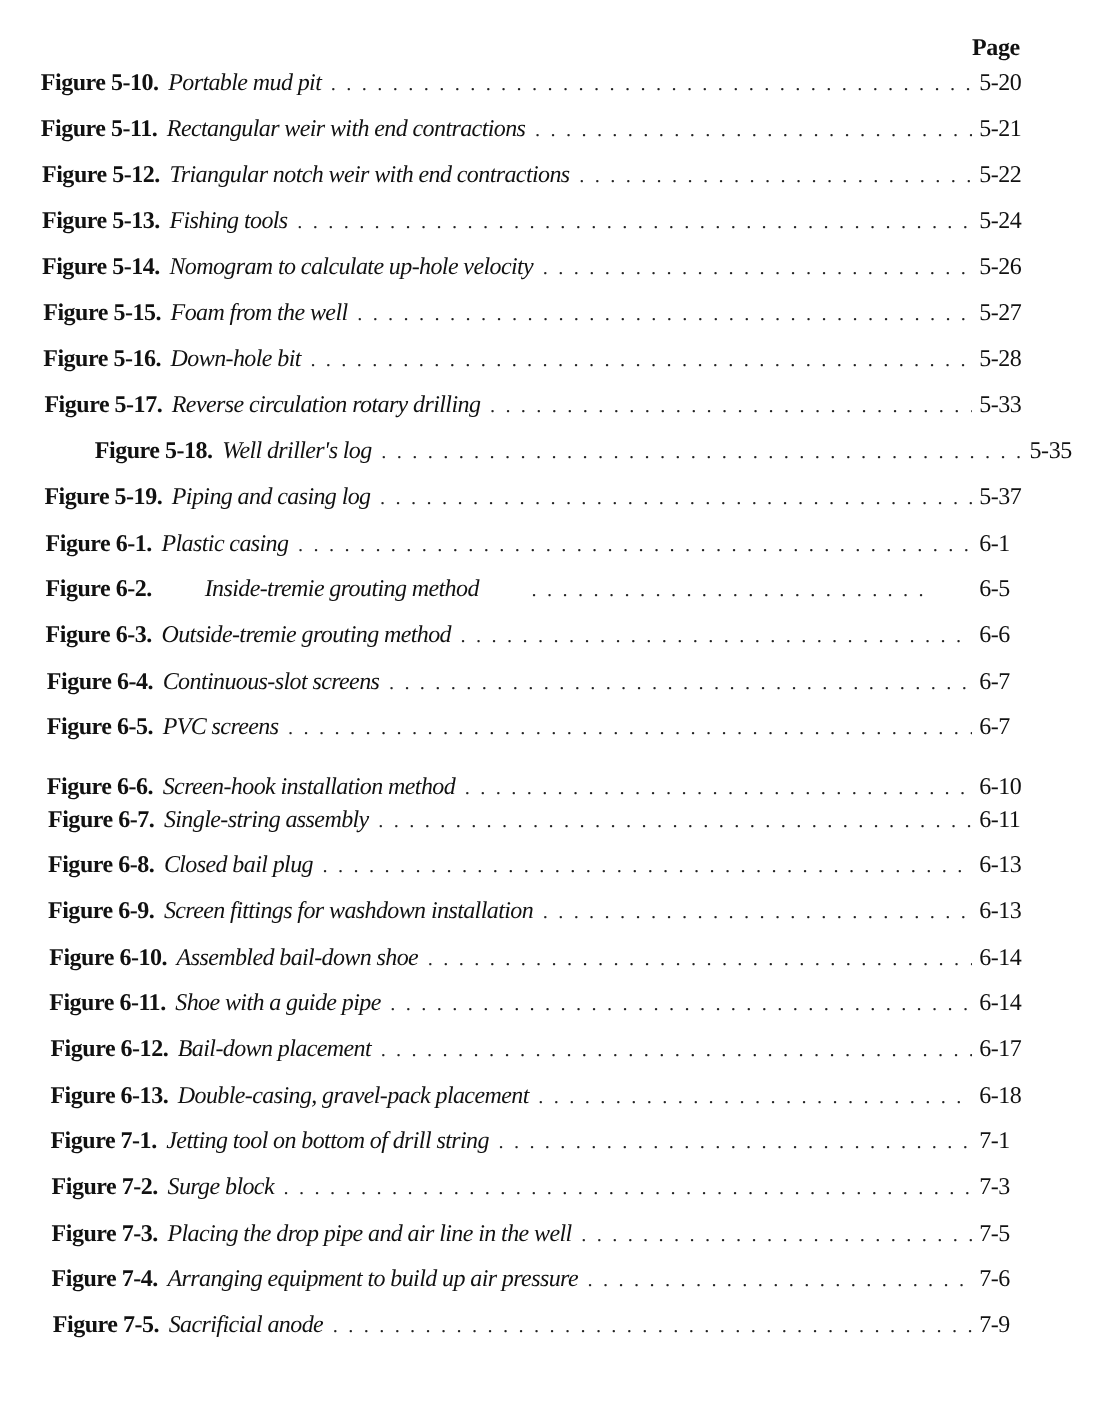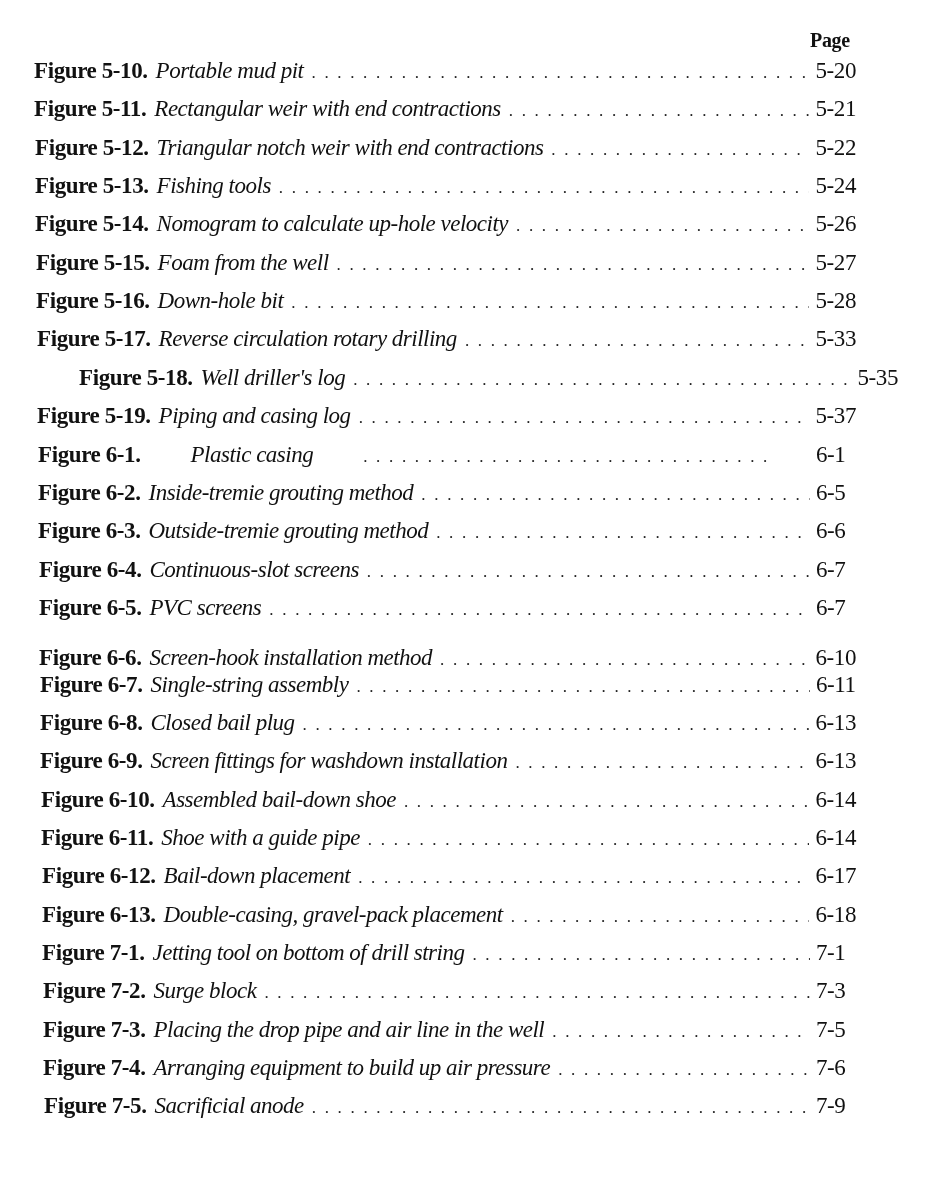--- a/index.html
+++ b/index.html
@@ -9,21 +9,21 @@
       color: #111111;
     }
     .page-header {
       position: absolute; left: 810px; top: 29px;
       font-size: 20px; font-weight: bold; letter-spacing: -0.3px;
     }
     .toc { position: absolute; left: 0; top: 0; width: 930px; }
     .row {
       position: absolute; height: 28px;
       display: flex; align-items: baseline; white-space: nowrap;
-      font-size: 23px;
+      font-size: 20px;
     }
     .fig-label { font-weight: bold; letter-spacing: -0.4px; }
     .fig-title { font-style: italic; margin-left: 8px; letter-spacing: -0.5px; }
     .leader {
       flex: 1; overflow: hidden; margin: 0 6px 0 8px;
       font-size: 17px; letter-spacing: 6px; color: #222;
     }
     .leader::before {
       content: ". . . . . . . . . . . . . . . . . . . . . . . . . . . . . . . . . . . . . . . . . . . . . . . . . . . . . . . . . . . . . . . . . . . . . . . . . . . . . . . . . . .";
       letter-spacing: 2.2px;
@@ -89,27 +89,27 @@
       <span class="fig-title">Well driller's log</span>
       <span class="leader"></span>
       <span class="page-num">5-35</span>
     </div>
     <div class="row" style="left: 37px; width: 819px; top: 403px;">
       <span class="fig-label">Figure 5-19.</span>
       <span class="fig-title">Piping and casing log</span>
       <span class="leader"></span>
       <span class="page-num">5-37</span>
     </div>
-    <div class="row" style="left: 38px; width: 818px; top: 442px; gap: 42px;">
+    <div class="row" style="left: 38px; width: 818px; top: 442px;">
       <span class="fig-label">Figure 6-1.</span>
       <span class="fig-title">Plastic casing</span>
       <span class="leader"></span>
       <span class="page-num">6-1</span>
     </div>
-    <div class="row" style="left: 38px; width: 818px; top: 480px;">
+    <div class="row" style="left: 38px; width: 818px; top: 480px; gap: 36px;">
       <span class="fig-label">Figure 6-2.</span>
       <span class="fig-title">Inside-tremie grouting method</span>
       <span class="leader"></span>
       <span class="page-num">6-5</span>
     </div>
     <div class="row" style="left: 38px; width: 818px; top: 518px;">
       <span class="fig-label">Figure 6-3.</span>
       <span class="fig-title">Outside-tremie grouting method</span>
       <span class="leader"></span>
       <span class="page-num">6-6</span>

